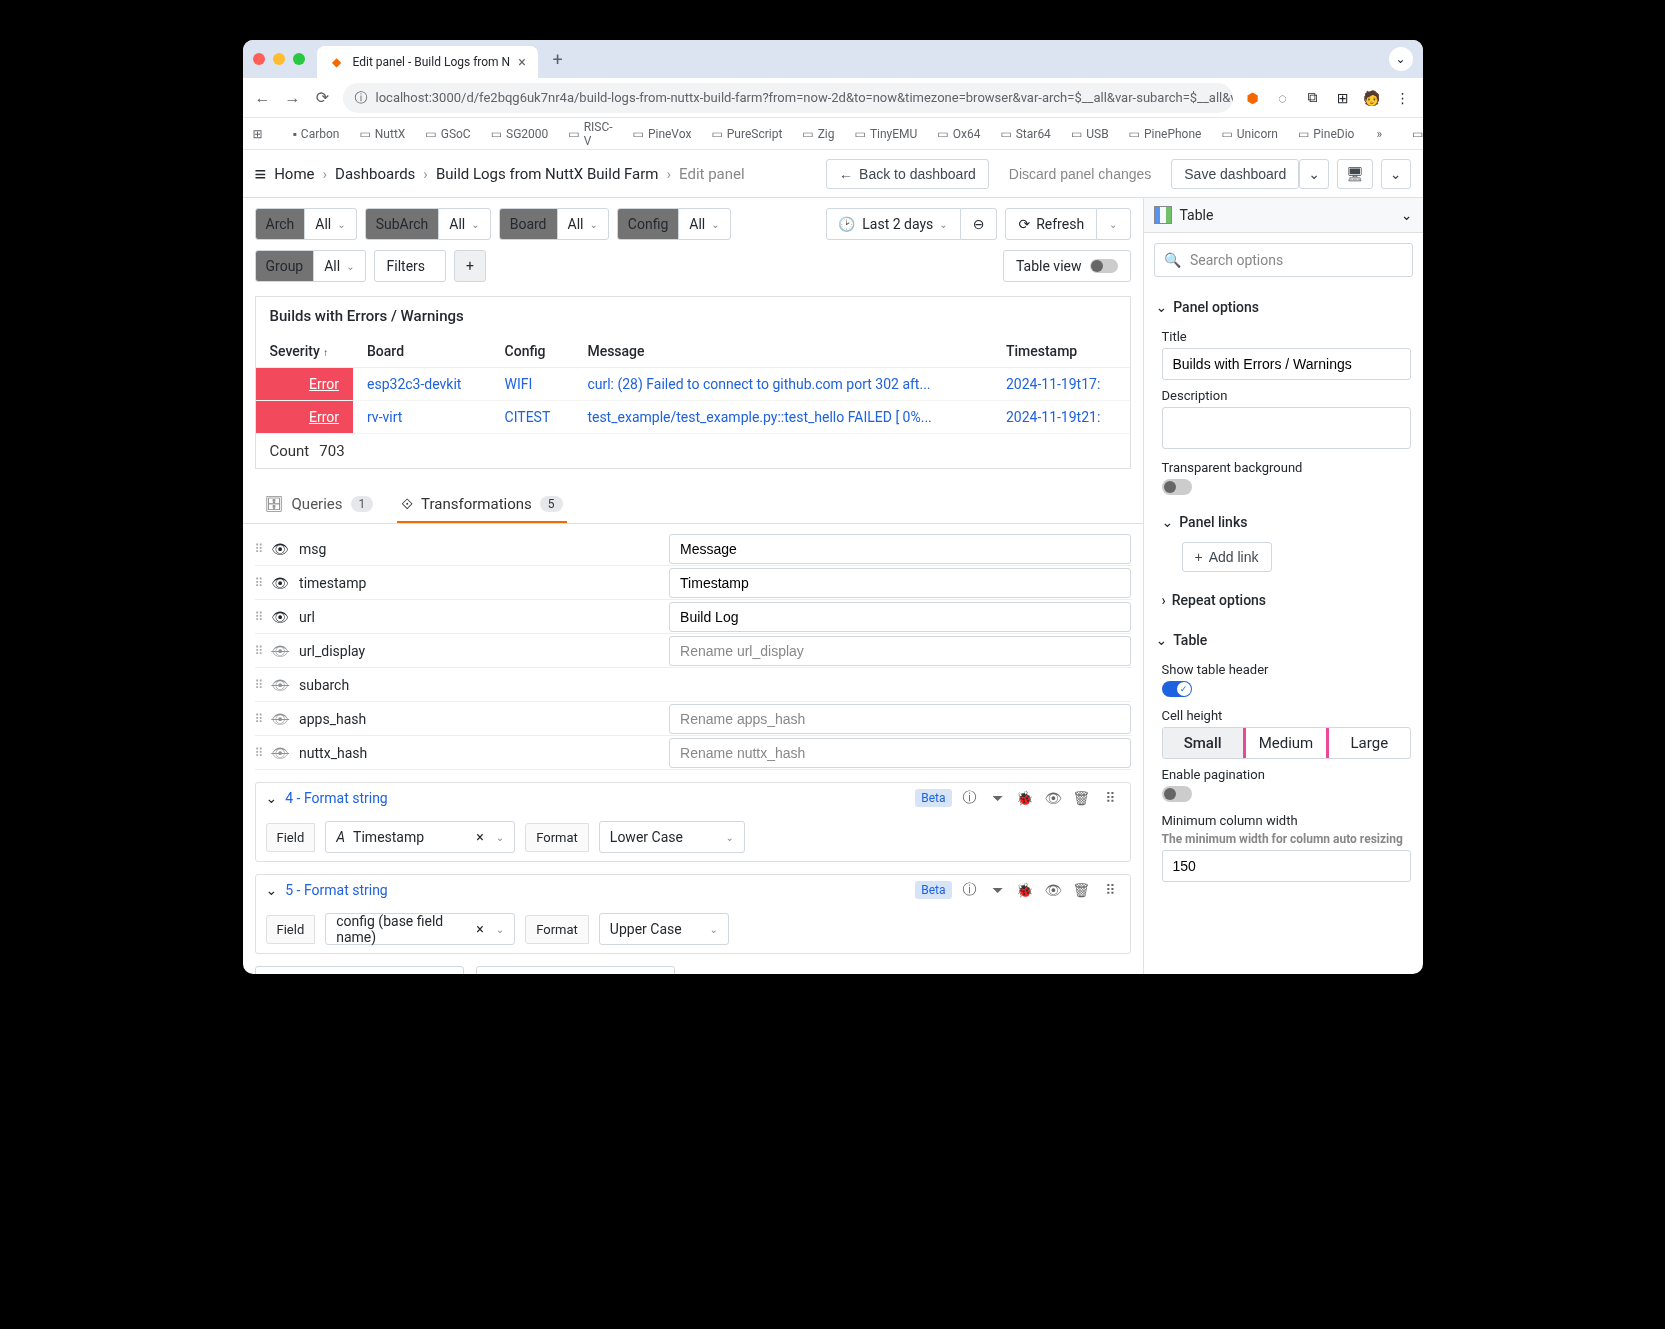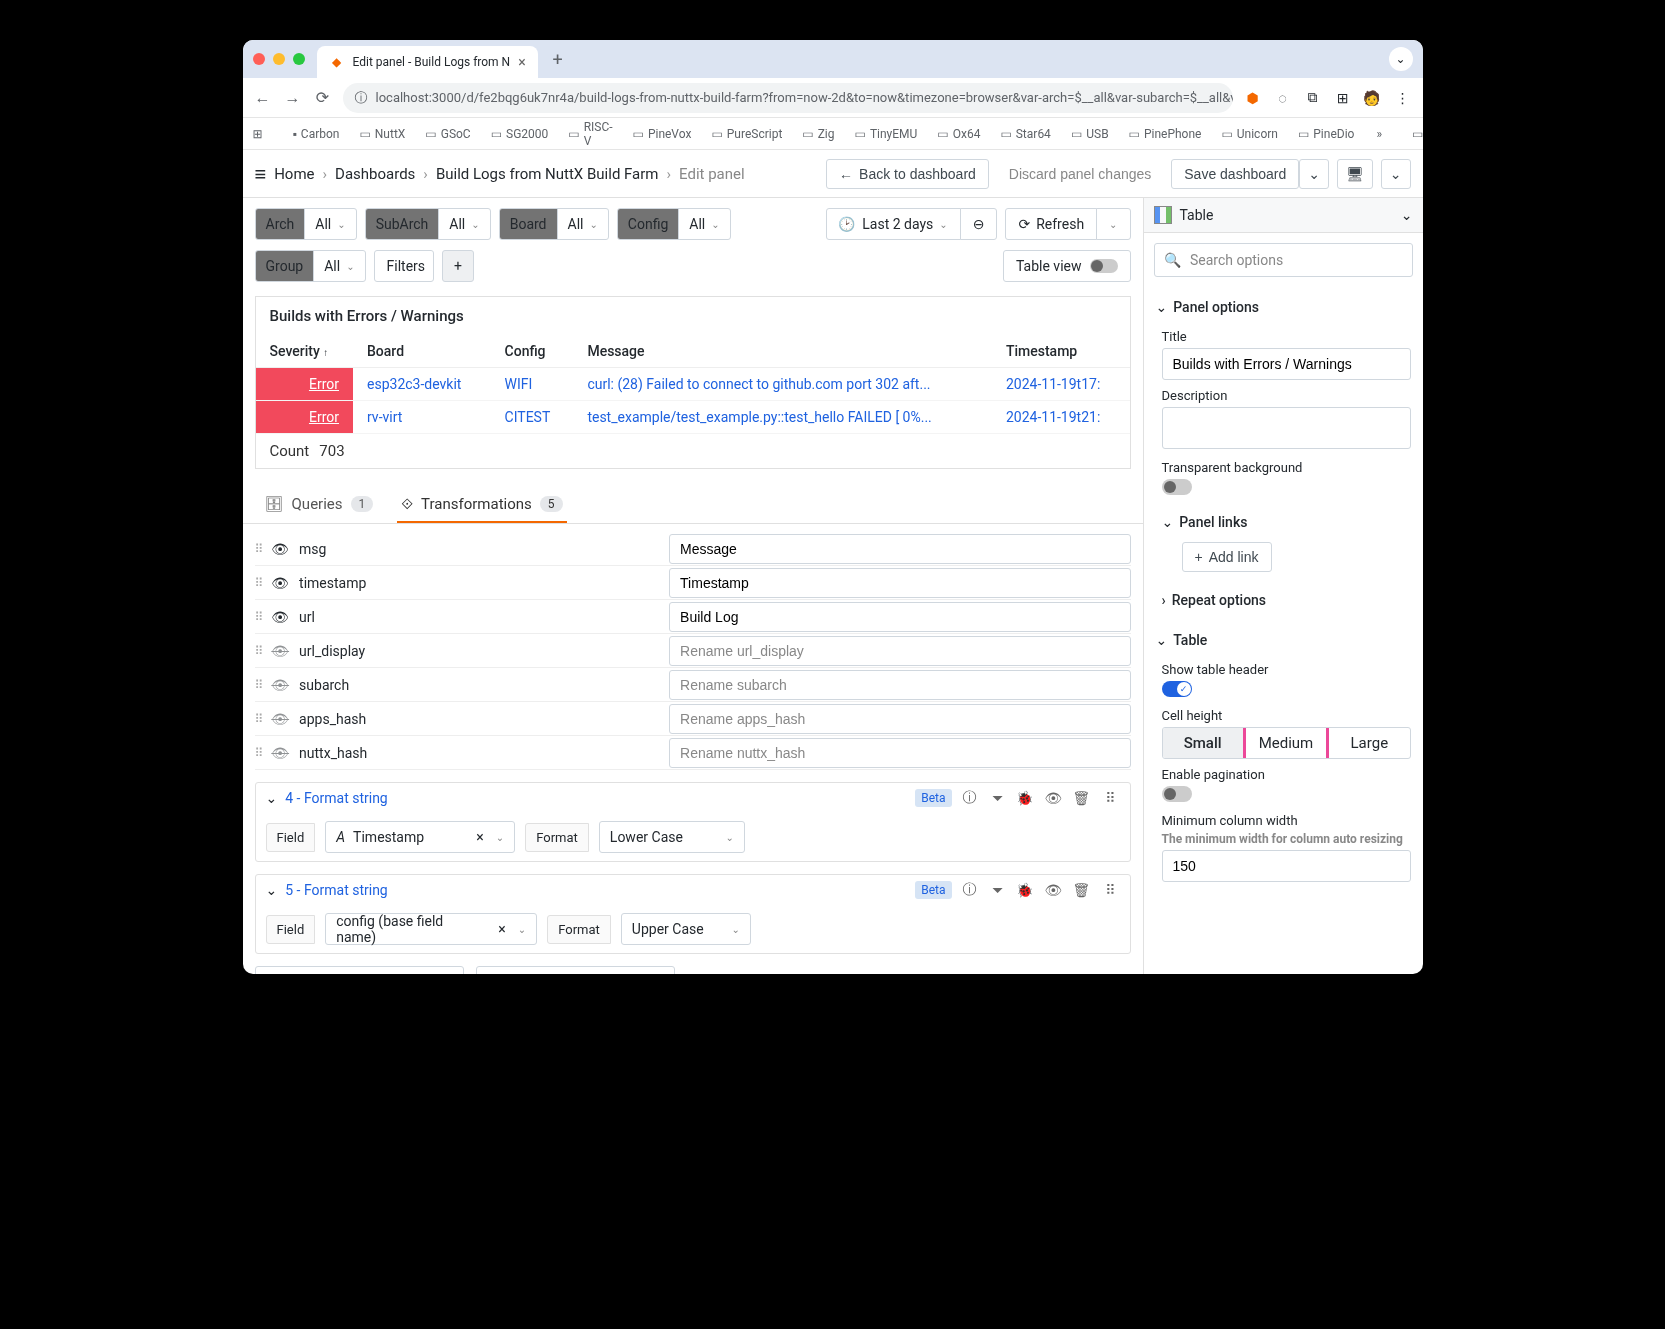--- a/index.html
+++ b/index.html
@@ -227,21 +227,21 @@
         </span>
       </div>
       <div class="filterbar" style="padding-top:0">
         <div class="chip">
           <span class="lbl">Group</span>
           <span class="val">
               <span>All</span>
               <span class="chev">⌄</span>
             </span>
         </div>
-        <span class="pill-btn" style="padding-right:8px">Filters</span>
+        <span class="pill-btn" style="padding-right:20px">Filters</span>
         <span class="sq-btn filled">+</span>
         <div class="flex-spacer"></div>
         <div class="toggle-box">
           <span>Table view</span>
           <span class="toggle-sw"></span>
         </div>
       </div>
 
       <div class="panel-preview">
         <div class="panel-title">Builds with Errors / Warnings</div>
@@ -313,21 +313,20 @@
         <div class="field-row">
           <span class="drag">⠿</span>
           <span class="eye off">👁</span>
           <span class="fld-name">url_display</span>
           <input class="fld-input" placeholder="Rename url_display" style="">
         </div>
         <div class="field-row">
           <span class="drag">⠿</span>
           <span class="eye off">👁</span>
           <span class="fld-name">subarch</span>
-          <input class="fld-input" placeholder="Rename subarch" style="">
         </div>
         <div class="field-row">
           <span class="drag">⠿</span>
           <span class="eye off">👁</span>
           <span class="fld-name">apps_hash</span>
           <input class="fld-input" placeholder="Rename apps_hash" style="">
         </div>
         <div class="field-row">
           <span class="drag">⠿</span>
           <span class="eye off">👁</span>
@@ -373,21 +372,21 @@
           <span class="beta-tag">Beta</span>
           <span class="tx-ico">ⓘ</span>
           <span class="tx-ico">⏷</span>
           <span class="tx-ico">🐞</span>
           <span class="tx-ico">👁</span>
           <span class="tx-ico">🗑</span>
           <span class="tx-ico drag">⠿</span>
         </div>
         <div class="tx-body">
           <span class="lbl2">Field</span>
-          <div class="select-like" style="width:212px">
+          <div class="select-like" style="width:190px">
             <span>config (base field name)</span>
             <span style="flex:1"></span>
               <span>×</span>
               <span class="chev">⌄</span>
           </div>
           <span class="lbl2">Format</span>
           <div class="select-like" style="width:130px">
             <span>Upper Case</span>
               <span style="flex:1"></span>
               <span class="chev">⌄</span>

